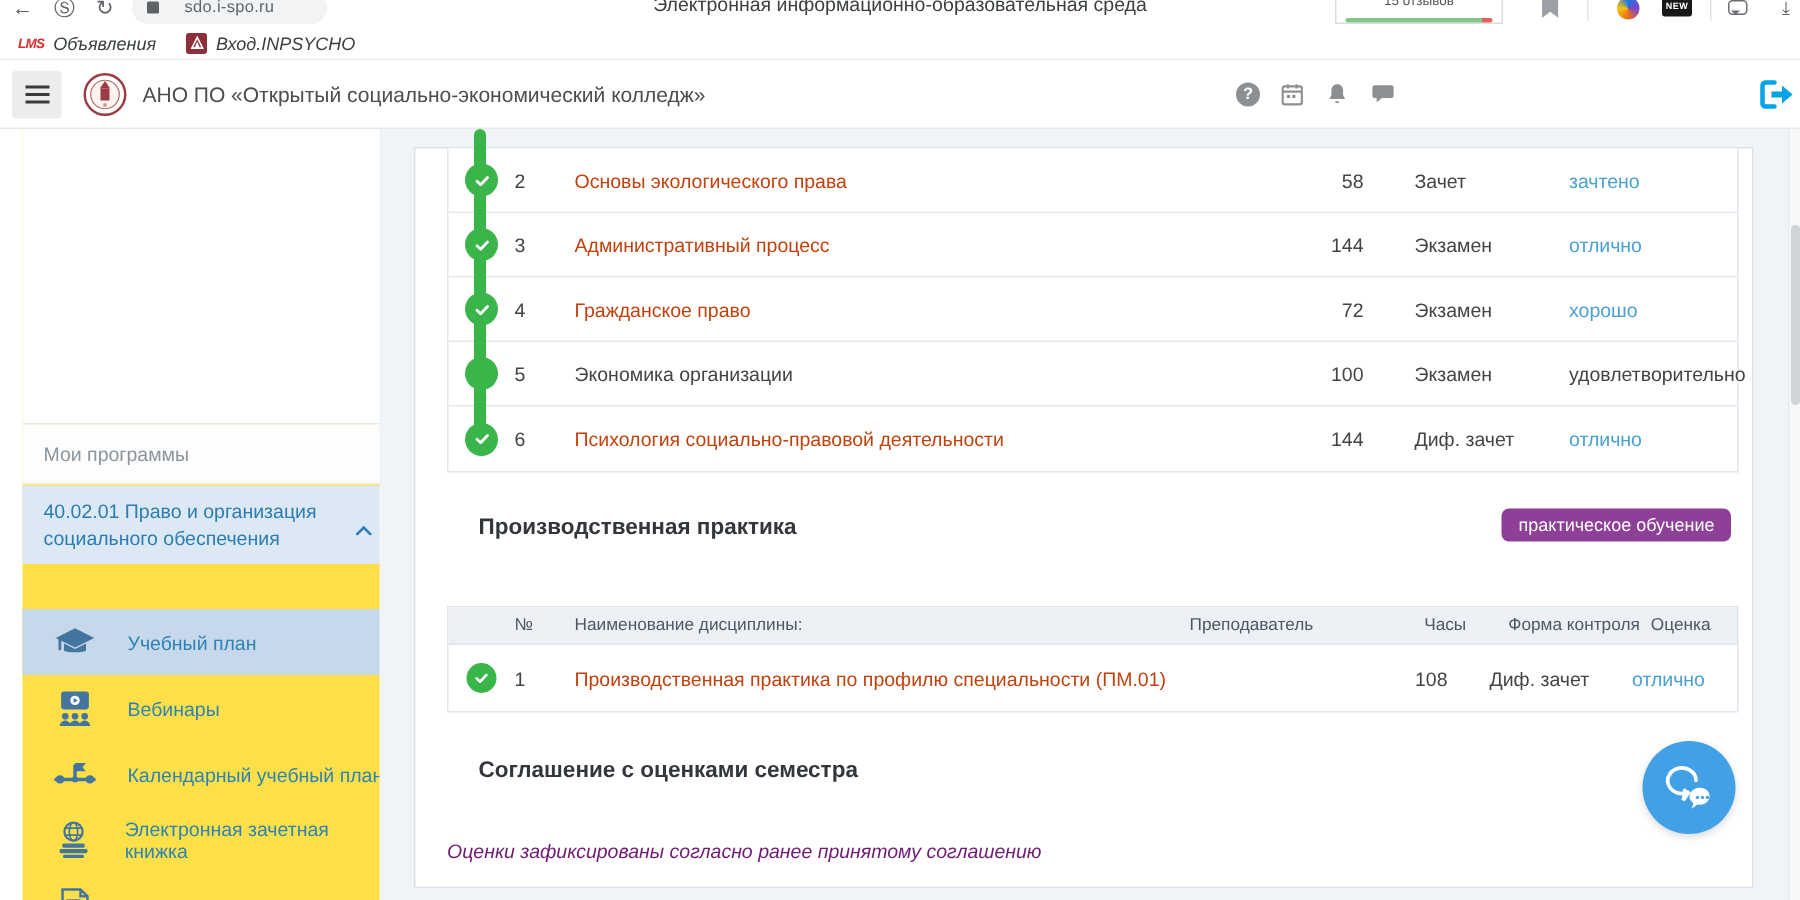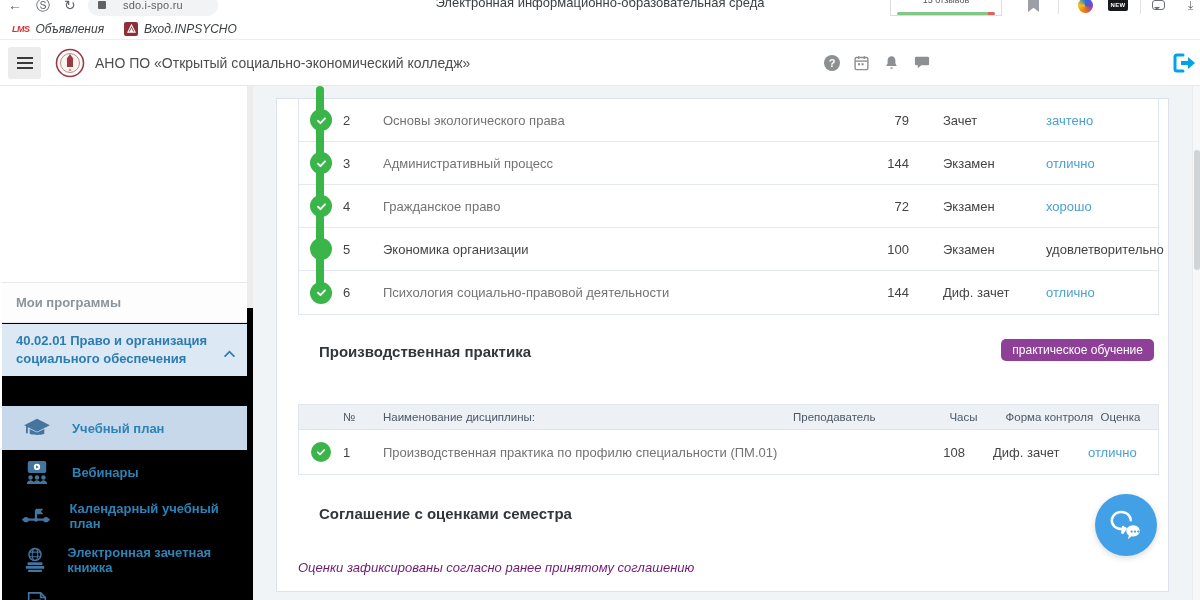--- a/index.html
+++ b/index.html
@@ -46,21 +46,21 @@
   .burger span { display:block; width:16px; height:2px; background:#3a3a3a;
     box-shadow:0 -5px 0 #3a3a3a, 0 5px 0 #3a3a3a; }
   .emblem { position:absolute; left:55px; top:8px; }
   .org-title { position:absolute; left:95px; top:15px; font-size:14px; color:#4d4d4d; }
   .hicons { position:absolute; left:824px; top:14px; display:flex; gap:13px; align-items:center; }
   .help-ic { width:16px; height:16px; border-radius:50%; background:#8d9093; color:#fff; font-size:11px;
     font-weight:bold; display:flex; align-items:center; justify-content:center; }
   .logout { position:absolute; right:4px; top:11px; }
 
   
-  .sidebar { position:absolute; top:86px; left:2px; width:253px; height:514px; background:#000000;font-weight:bold; }
+  .sidebar { position:absolute; top:86px; left:15px; width:253px; height:514px; background:#fde047; }
   .side-scroll { position:absolute; right:0; top:0; width:8px; height:222px; background:#ececec; }
   .side-empty { position:absolute; top:0; left:0; width:245px; height:197px; border-bottom:1px solid #e9e9e9; background:#fff; }
   .side-sect { position:absolute; top:197px; left:0; width:245px; height:40px; border-bottom:1px solid #e9e9e9;
     display:flex; align-items:center; padding-left:14px; font-size:13px; color:#8b949b; background:#fdfdfd; }
   .program { position:absolute; top:238px; left:0; width:245px; height:52px; background:#dce8f4; color:#2b7cb2;
     font-size:13px; line-height:1.4; padding:8px 34px 0 14px; }
   .program .chev { position:absolute; right:12px; top:20px; }
   .nav { position:absolute; top:290px; left:0; width:245px;margin-top:30px; }
   .nav-item { position:relative; height:44px; display:flex; align-items:center; gap:0; cursor:pointer; }
   .nav-item.active { background:#c6d8ea; }
@@ -74,21 +74,21 @@
 
   
   .sem-table { position:absolute; left:21px; top:0; width:861px; border:1px solid #e0e6ed; border-top:none; background:#fff; }
   .sem-row { position:relative; display:grid; grid-template-columns:44px 40px 430px 100px 105px 141px;
     align-items:center; height:43px; border-bottom:1px solid #e4e9ef; font-size:13px; color:#444; }
   .sem-row:last-child { border-bottom:none; }
   .c-badge { display:flex; justify-content:center; z-index:2; }
   .c-hours { text-align:right; padding-right:4px; }
   .c-form { padding-left:30px; }
   .c-grade { padding-left:28px; }
-  a.dlink { color:#737373; text-decoration:none; }
+  a.dlink { color:#c2410c; text-decoration:none; }
   a.glink { color:#4aa0d2; text-decoration:none; }
   .timeline { position:absolute; left:39px; top:-13px; width:8px; height:208px; background:#3ab54a; border-radius:4px; z-index:1; }
   .gbadge { width:22px; height:22px; border-radius:50%; background:#3ab54a; display:flex; align-items:center; justify-content:center; }
   .gbadge svg { display:block; }
   .gdot { width:22px; height:22px; border-radius:50%; background:#3ab54a; }
 
   
   .prac-title { position:absolute; left:42px; top:244px; font-size:15px; font-weight:bold; color:#33373b;text-align:center; }
   .prac-badge { position:absolute; right:14px; top:240px; background:#8e3f97; color:#fff; font-size:12px;
     padding:4px 11px; border-radius:5px; }
@@ -297,21 +297,21 @@
         <div class="sem-row">
           <span class="c-badge">
               <span class="gbadge">
                 <svg width="13" height="13" viewBox="0 0 24 24">
                   <path d="M5.5 12.5l4.5 4.5 8.5-9" stroke="#fff" stroke-width="3.4" fill="none" stroke-linecap="round" stroke-linejoin="round"></path>
                 </svg>
               </span>
             </span>
           <span>2</span>
           <span><a class="dlink" href="#">Основы экологического права</a></span>
-          <span class="c-hours">79</span>
+          <span class="c-hours">58</span>
           <span class="c-form">Зачет</span>
           <span class="c-grade"><a class="glink" href="#">зачтено</a></span>
         </div>
 
         <div class="sem-row">
           <span class="c-badge">
               <span class="gbadge">
                 <svg width="13" height="13" viewBox="0 0 24 24">
                   <path d="M5.5 12.5l4.5 4.5 8.5-9" stroke="#fff" stroke-width="3.4" fill="none" stroke-linecap="round" stroke-linejoin="round"></path>
                 </svg>

